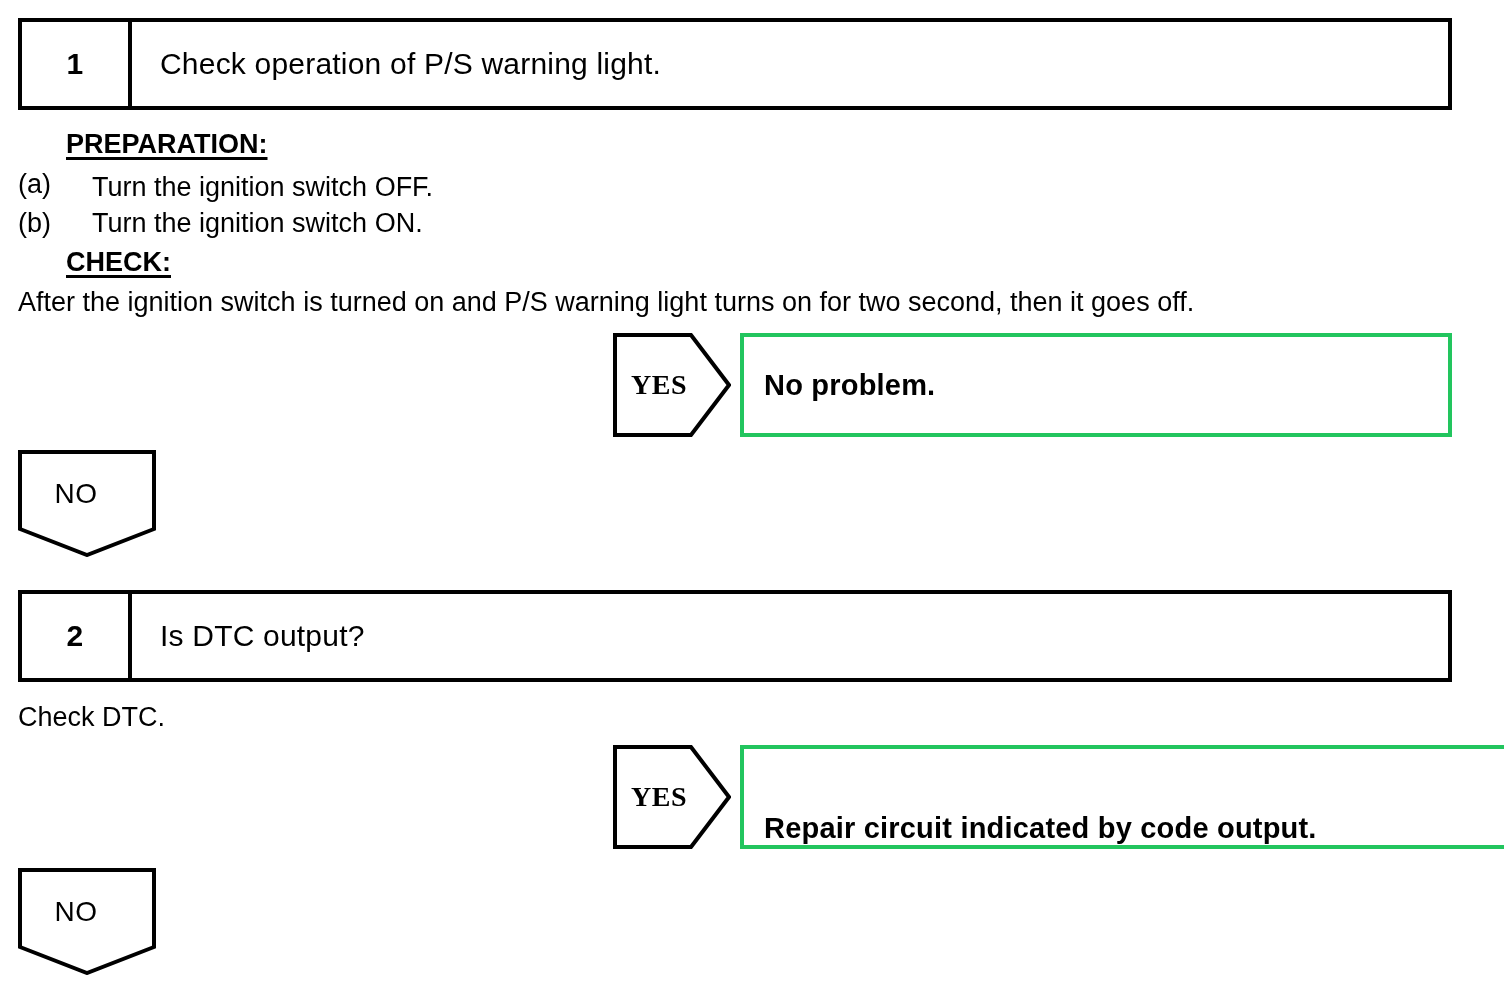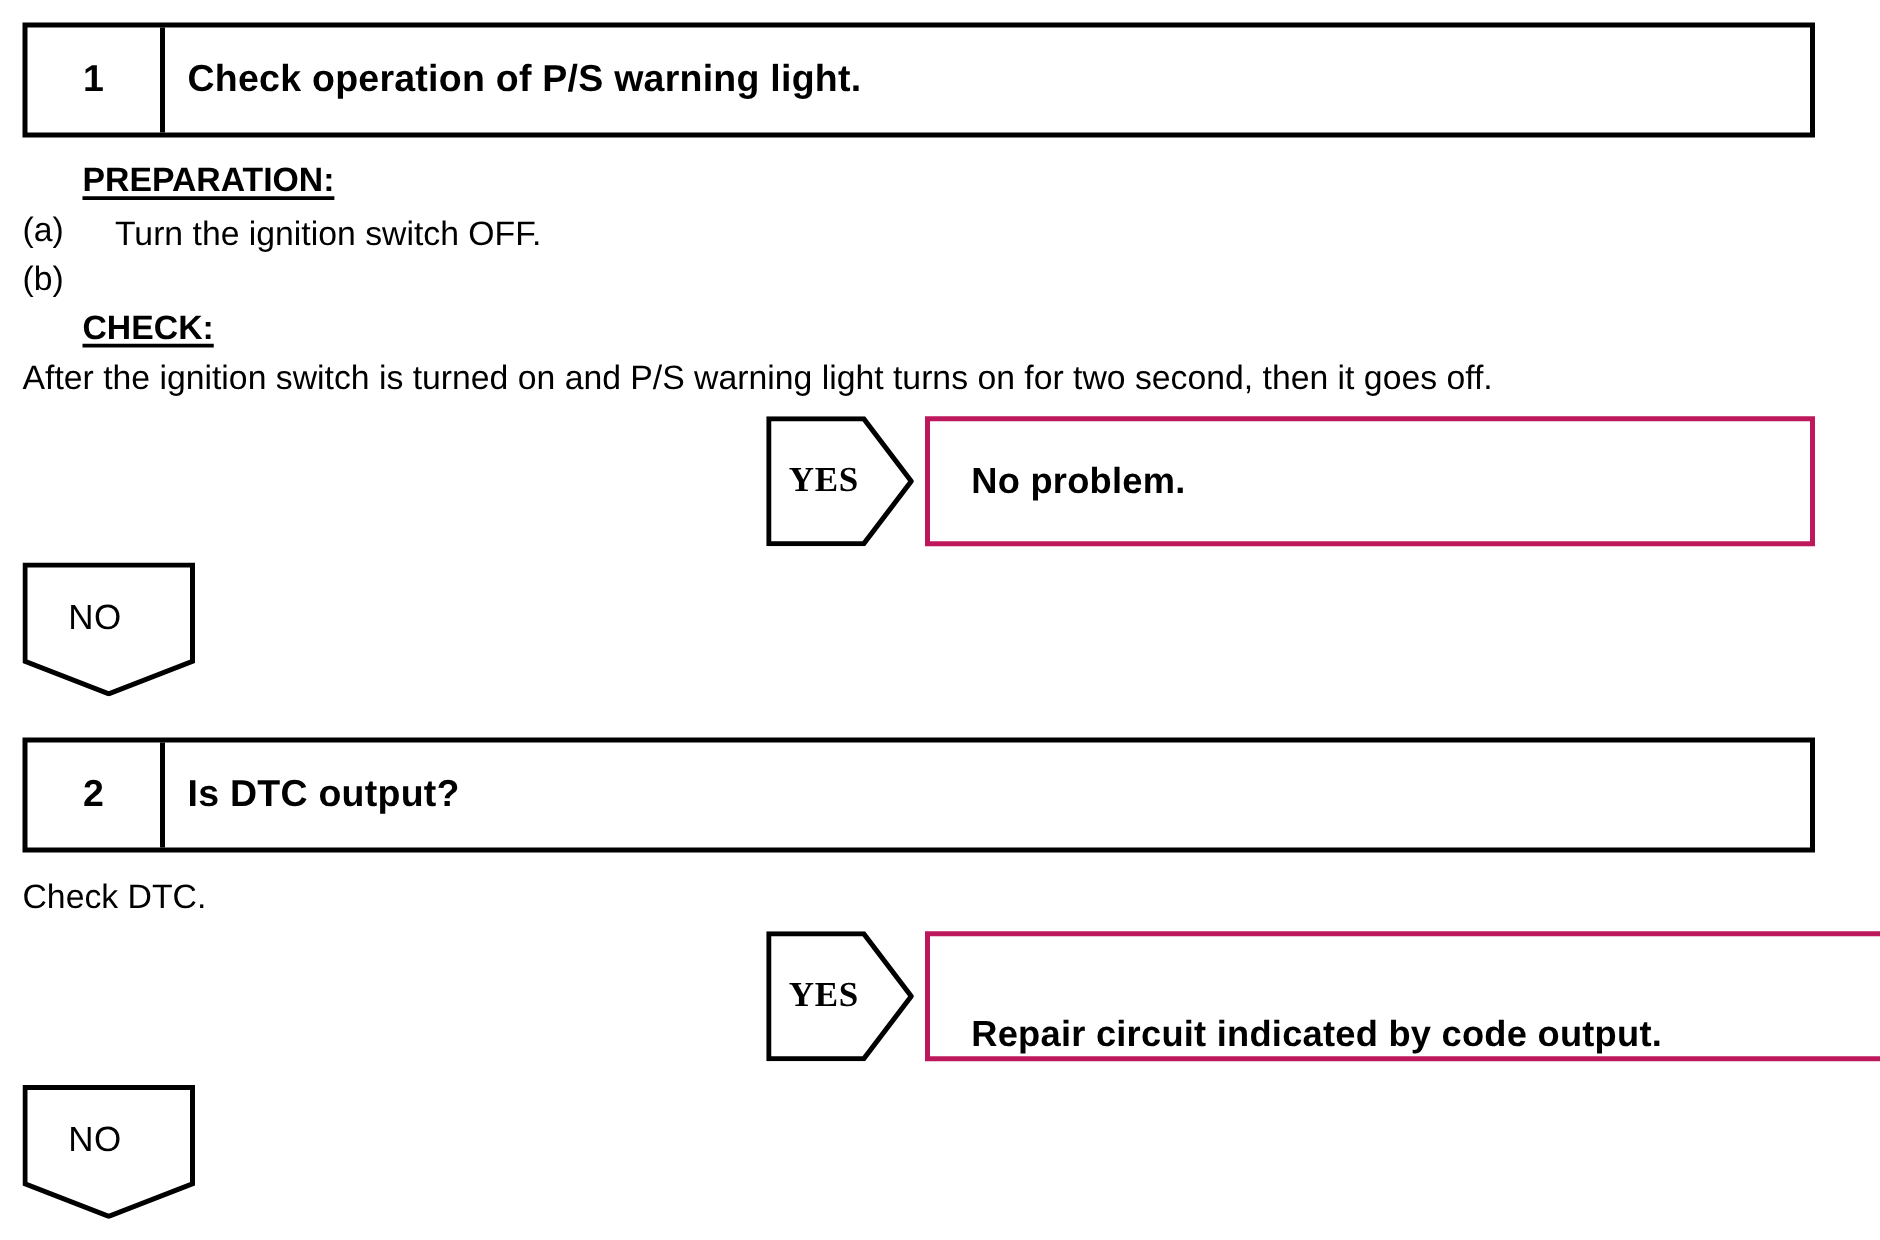--- a/index.html
+++ b/index.html
@@ -37,23 +37,23 @@
     align-items: center;
     justify-content: center;
     font-size: 30px;
     font-weight: bold;
     letter-spacing: 0.5px;
   }
   .step-title {
     flex: 1;
     display: flex;
     align-items: center;
-    padding-left: 18px;
+    padding-left: 28px;
     font-size: 30px;
-    font-weight: bold;
+    font-weight: normal;
     letter-spacing: 0.2px;
   }
 
   
   .txt {
     position: absolute;
     white-space: nowrap;
     font-size: 27px;
     line-height: 30px;
   }
@@ -120,25 +120,25 @@
     justify-content: center;
     font-size: 28px;
     font-weight: normal;
     letter-spacing: 0.5px;
   }
 
   
   .result-box {
     position: absolute;
     box-sizing: border-box;
-    border: 4px solid #be185d;
+    border: 4px solid #22c55e;
     background: #fff;
     display: flex;
     align-items: center;
-    padding-left: 33px;
+    padding-left: 20px;
     font-size: 29px;
     font-weight: bold;
     letter-spacing: 0.2px;
   }
 </style>
 </head>
 <body>
 
 <div id="page">
 
@@ -146,20 +146,21 @@
     <div class="step-num">1</div>
     <div class="step-title">Check operation of P/S warning light.</div>
   </div>
 
   <div class="txt bold underline" style="left:18px; top:129px;">PREPARATION:</div>
 
   <div class="item-label" style="left:18px; top:169px;">(a)</div>
   <div class="txt" style="left:92px; top:172px;">Turn the ignition switch OFF.</div>
 
   <div class="item-label" style="left:18px; top:208px;">(b)</div>
+  <div class="txt" style="left:92px; top:208px;">Turn the ignition switch ON.</div>
 
   <div class="txt bold underline" style="left:18px; top:247px;">CHECK:</div>
 
   <div class="txt" style="left:18px; top:287px;">After the ignition switch is turned on and P/S warning light turns on for two second, then it goes off.</div>
 
   <div class="yes-tag" style="left:613px; top:333px;">
     <svg viewBox="0 0 118 104" preserveAspectRatio="none" aria-hidden="true">
       <polygon points="2,2 78,2 116,52 78,102 2,102" fill="#ffffff" stroke="#000000" stroke-width="4"></polygon>
     </svg>
     <div class="tag-label">YES</div>

